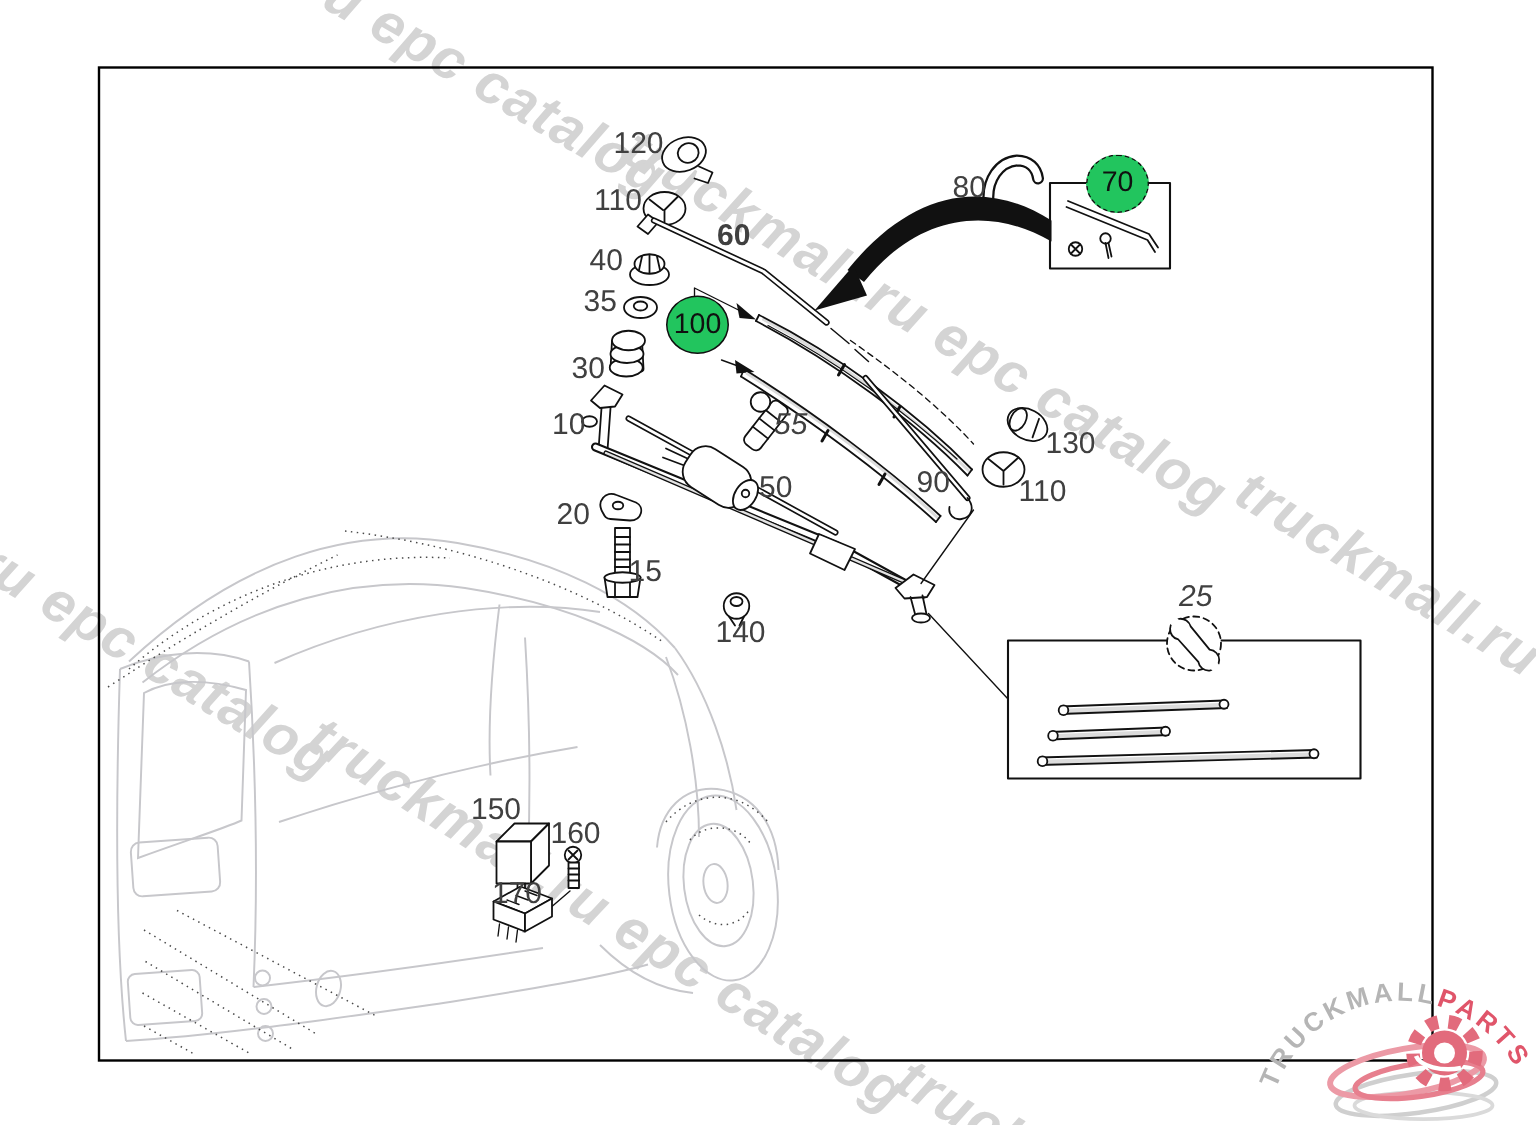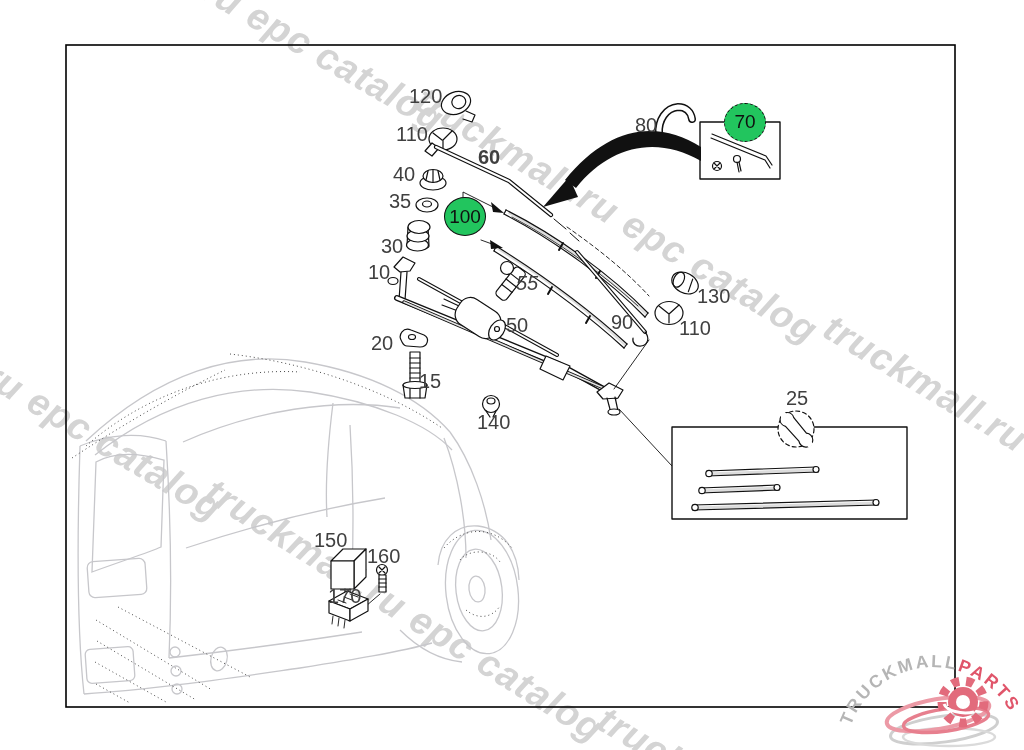--- a/index.html
+++ b/index.html
@@ -280,30 +280,30 @@
     </g>
   </svg>
 
   <div id="label-layer">
       <div class="plabel" style="left: 409px; top: 86px;">120</div>
       <div class="plabel" style="left: 396px; top: 124px;">110</div>
       <div class="plabel" style="left: 478px; top: 147px; font-weight: bold;">60</div>
       <div class="plabel" style="left: 393px; top: 164px;">40</div>
       <div class="plabel" style="left: 389px; top: 191px;">35</div>
       <div class="plabel" style="left: 381px; top: 236px;">30</div>
-      <div class="plabel" style="left: 368px; top: 262px; text-align: right;">10</div>
+      <div class="plabel" style="left: 368px; top: 273px; text-align: right;">10</div>
       <div class="plabel" style="left: 516px; top: 273px; font-style: italic;">55</div>
       <div class="plabel" style="left: 506px; top: 315px;">50</div>
       <div class="plabel" style="left: 371px; top: 333px;">20</div>
       <div class="plabel" style="left: 419px; top: 371px;">15</div>
       <div class="plabel" style="left: 477px; top: 412px;">140</div>
       <div class="plabel" style="left: 611px; top: 312px; text-align: center;">90</div>
       <div class="plabel" style="left: 697px; top: 286px;">130</div>
       <div class="plabel" style="left: 679px; top: 318px;">110</div>
       <div class="plabel" style="left: 635px; top: 115px;">80</div>
-      <div class="plabel" style="left: 786px; top: 388px;">25</div>
+      <div class="plabel" style="left: 786px; top: 388px; font-style: italic;">25</div>
       <div class="plabel" style="left: 314px; top: 530px;">150</div>
       <div class="plabel" style="left: 367px; top: 546px;">160</div>
       <div class="plabel" style="left: 328px; top: 586px;">170</div>
       <div class="clabel" style="width: 40px; height: 37px; left: 444px; top: 197px;">100</div>
       <div class="clabel dashed" style="width: 40px; height: 37px; left: 724px; top: 102.5px;">70</div>
     </div>
 </div>
 
 </body></html>

